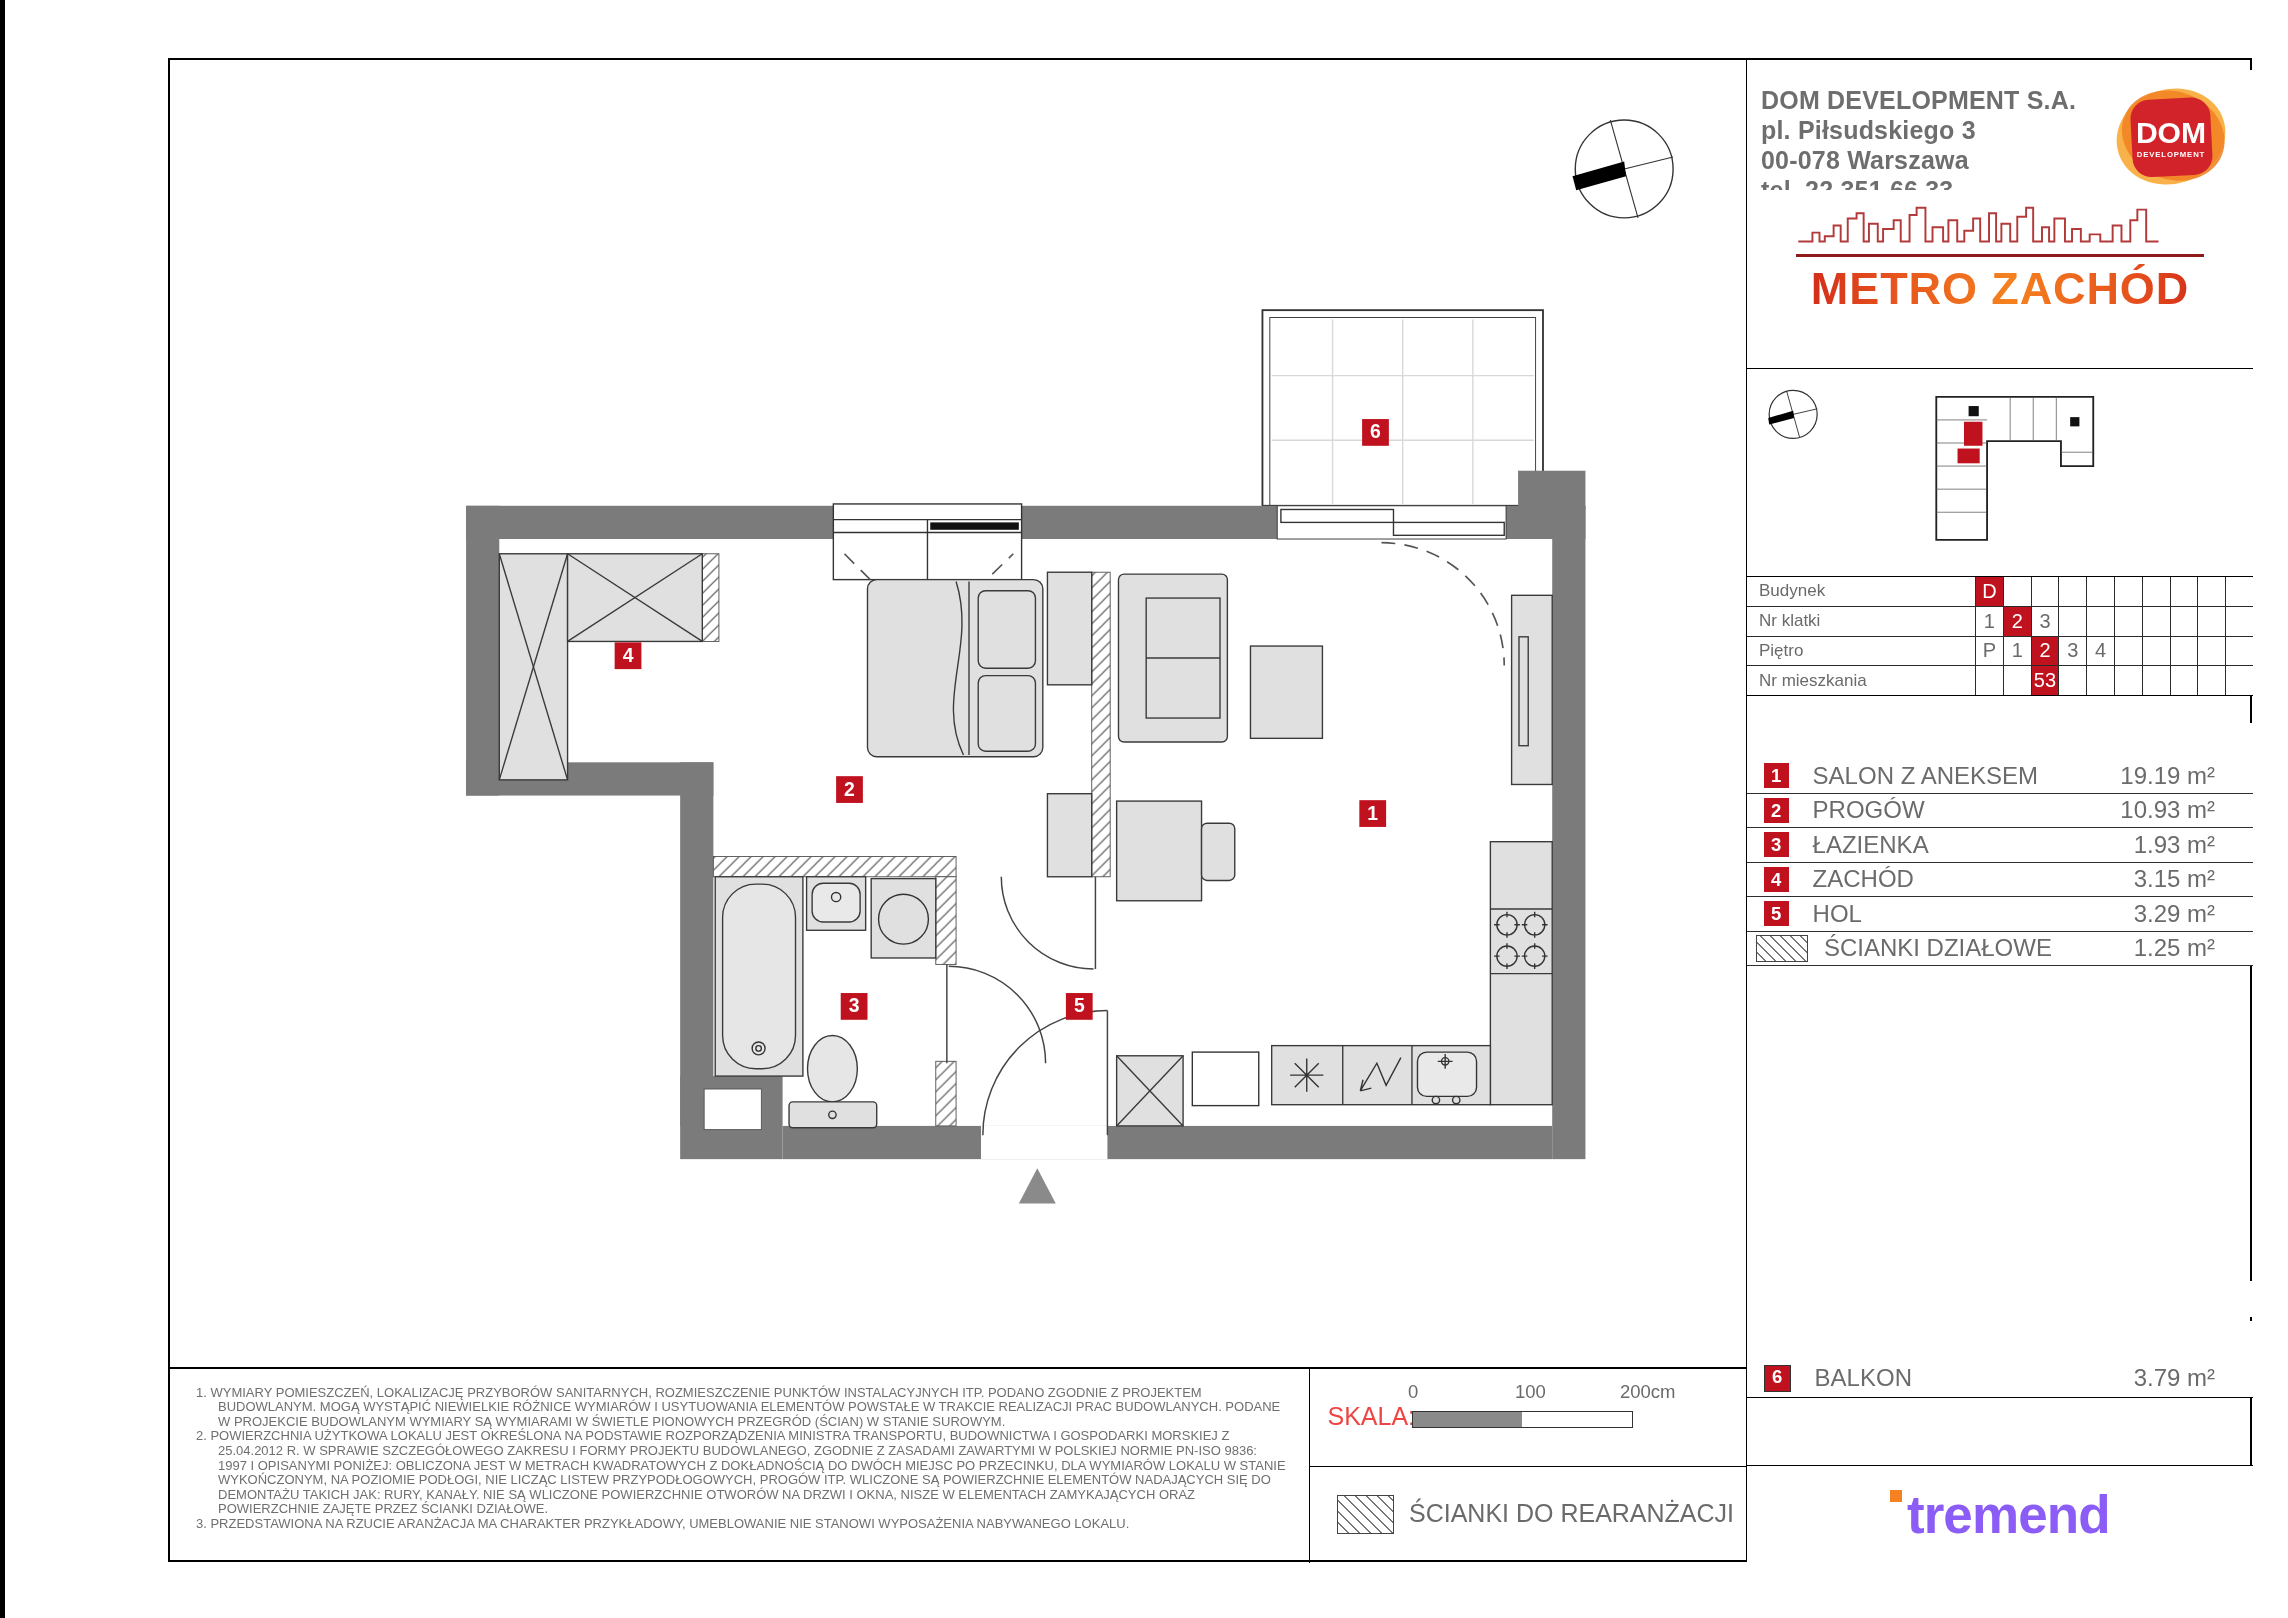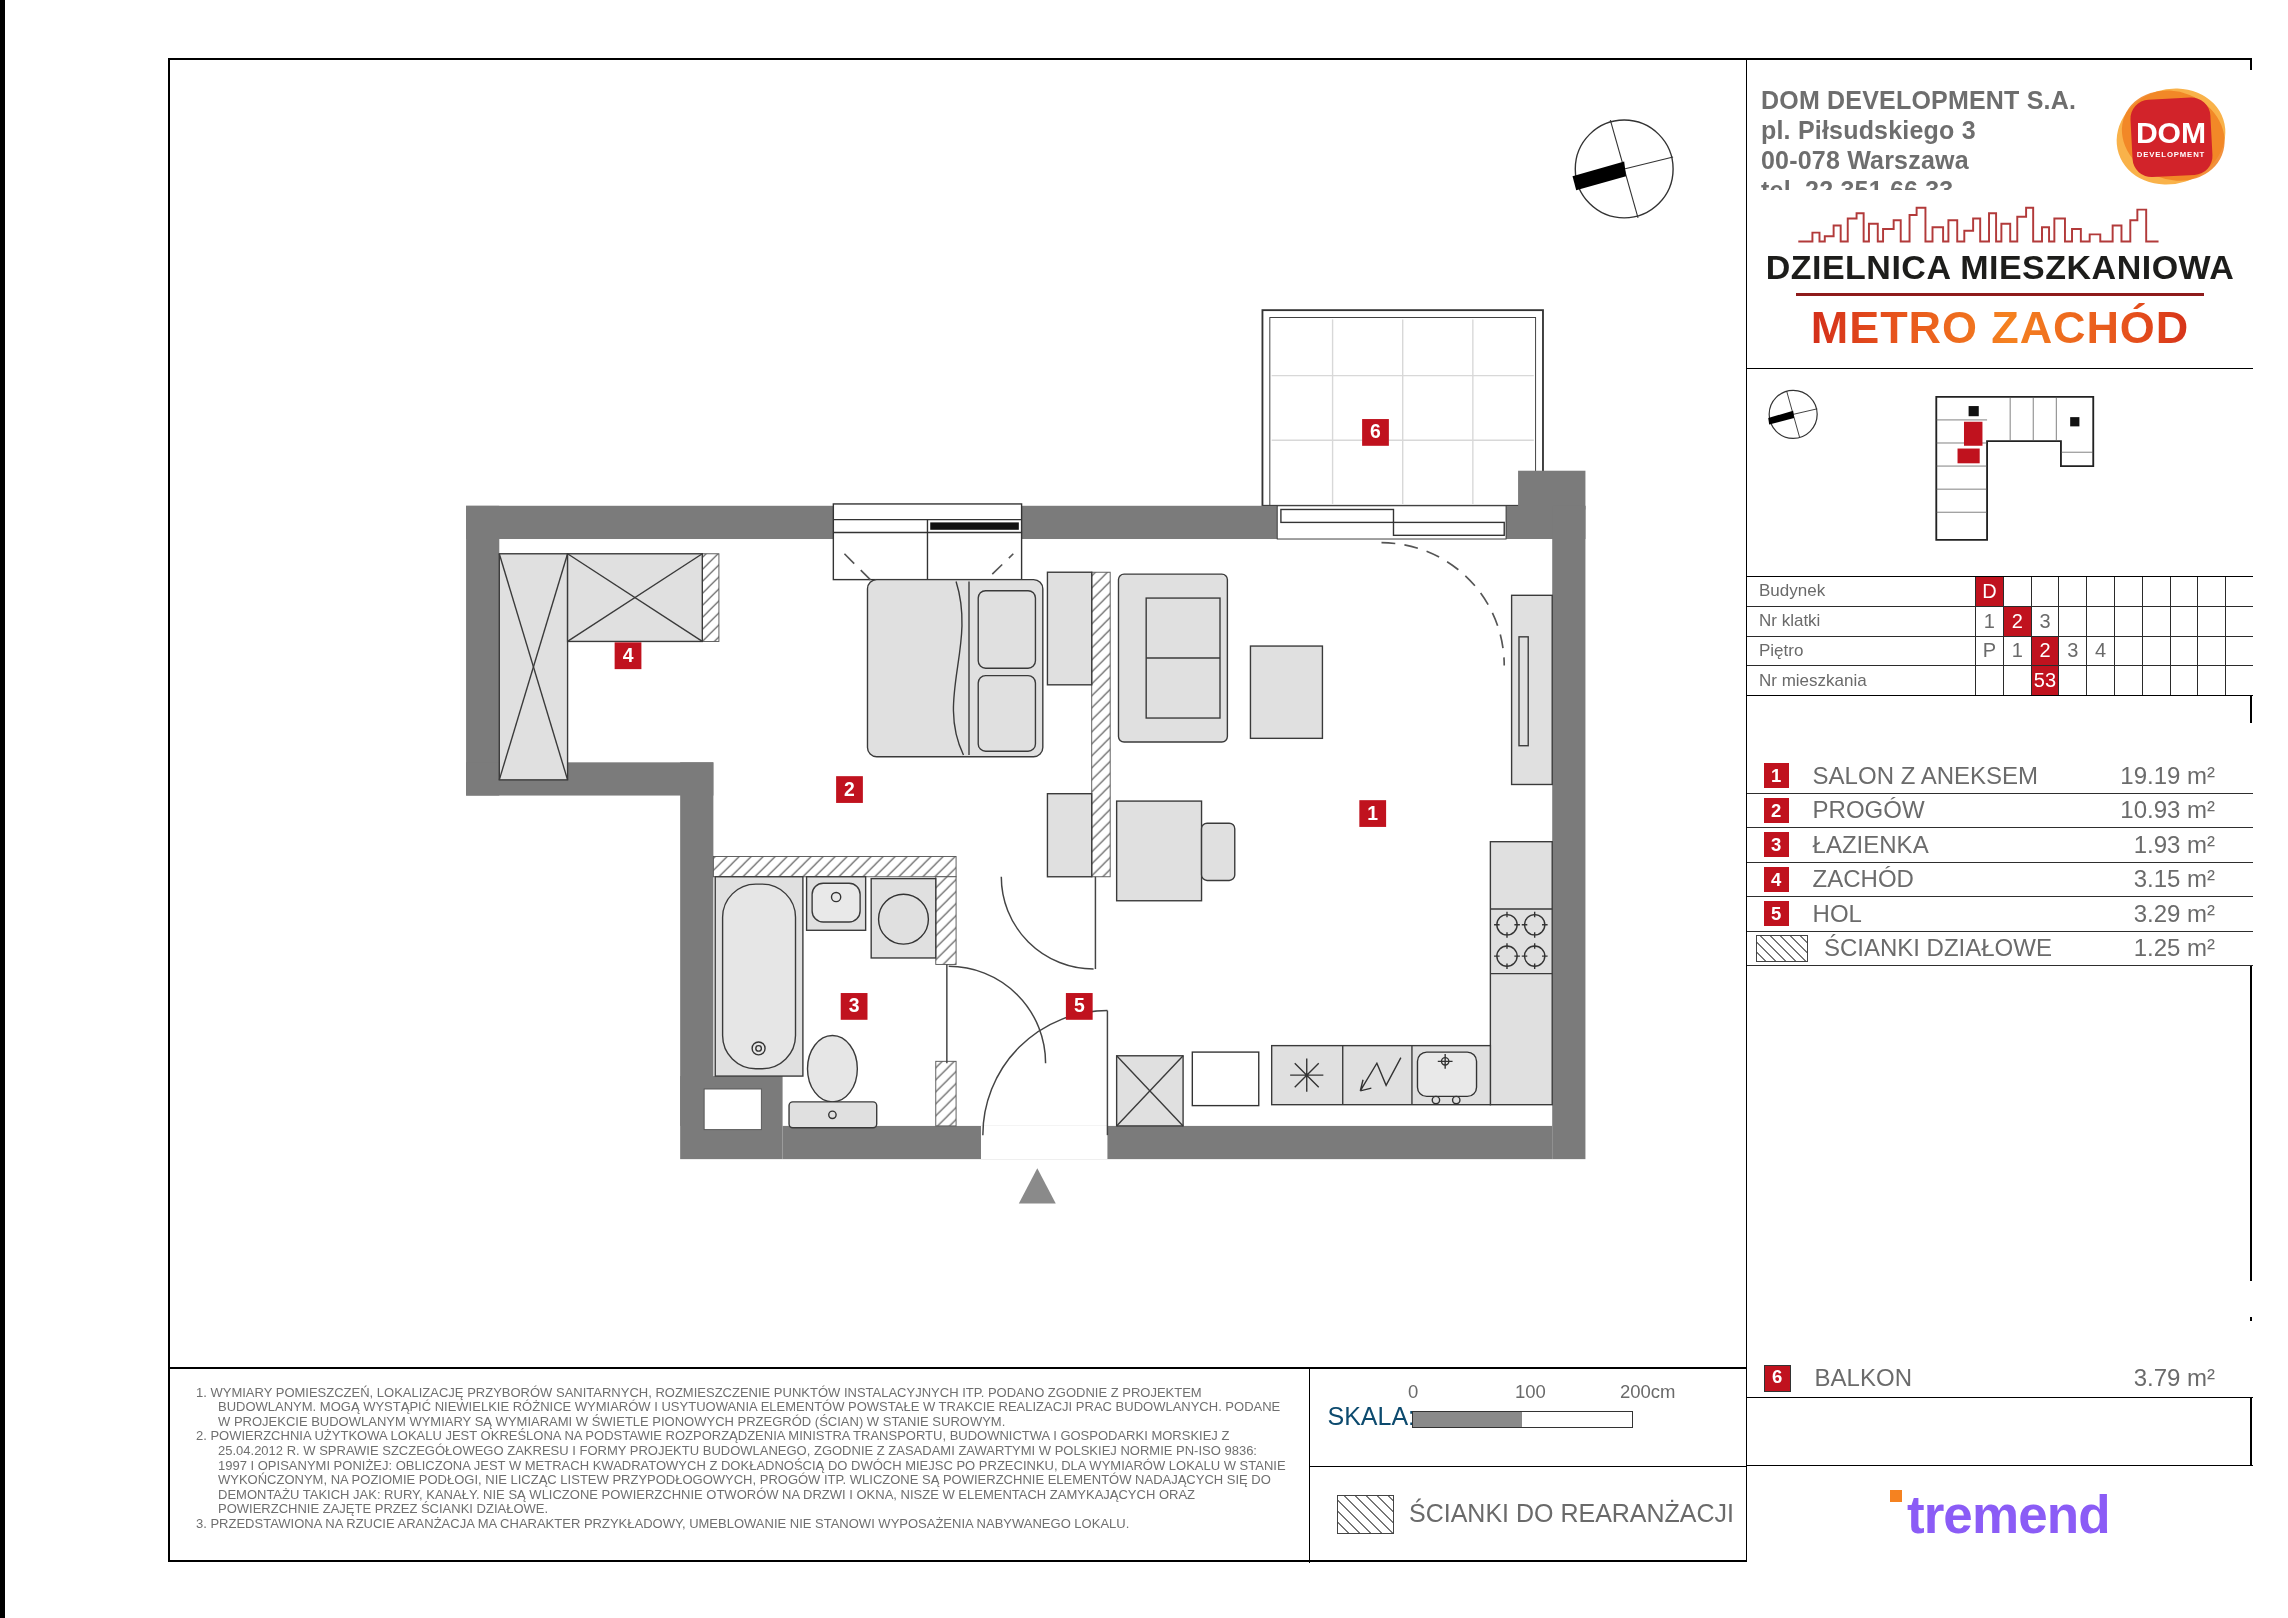--- a/index.html
+++ b/index.html
@@ -54,21 +54,21 @@
   #balkon-row{top:1301px;height:39px;border-bottom:1.8px solid #000;display:flex;align-items:center;}
   #balkon-row .room-badge{border:1.8px solid #333;line-height:22px;}
   #tremend-box{top:1407px;height:97px;border-top:1.8px solid #000;display:flex;align-items:center;justify-content:center;}
   #tremend-sq{display:inline-block;width:12px;height:12px;background:#f58220;margin-right:4.6px;position:relative;top:-18.5px;}
   #tremend-text{font-size:53px;font-weight:bold;color:#8b5cf6;letter-spacing:-0.9px;}
 
   
   #footer-notes{left:168px;top:1367px;width:1142px;height:196px;border-top:2.8px solid #000;border-right:1.8px solid #000;padding:16.6px 22px 0 28px;}
   .note{font-size:13px;line-height:14.6px;color:#6f6f6f;padding-left:22px;text-indent:-22px;letter-spacing:0;}
   #footer-scale{left:1310px;top:1367px;width:437px;height:99px;border-top:2.8px solid #000;}
-  #scale-label{position:absolute;left:17.5px;top:33px;font-size:25px;color:#0c4a6e;}
+  #scale-label{position:absolute;left:17.5px;top:33px;font-size:25px;color:#ef4444;}
   #scale-bar{position:absolute;left:102px;top:42px;width:219px;height:14.8px;border:1.4px solid #333;}
   #scale-fill{width:109px;height:100%;background:#8a8a8a;}
   .scale-tick{position:absolute;top:12px;font-size:18.5px;color:#6a6a6a;}
   #tick0{left:98px;} #tick100{left:205px;} #tick200{left:310px;}
   #footer-legend{left:1310px;top:1466px;width:437px;height:97px;border-top:1.8px solid #000;}
   #legend-swatch{position:absolute;left:27px;top:28px;width:55px;height:37px;border:1.4px solid #444;
     background:repeating-linear-gradient(45deg,#fff 0 6.5px,#777 6.5px 7.8px);}
   #legend-label{position:absolute;left:99px;top:32px;font-size:25px;color:#6a6a6a;}
 
   
@@ -299,21 +299,20 @@
       <rect x="29" y="31" width="93" height="90" rx="22" fill="#d2232a" transform="rotate(-3 75 75)"></rect>
       <text x="75" y="83" text-anchor="middle" fill="#fff" font-size="35" font-weight="bold" font-family="Liberation Sans, sans-serif">DOM</text>
       <text x="75" y="99" text-anchor="middle" fill="#fff" font-size="9" font-weight="bold" letter-spacing="1" font-family="Liberation Sans, sans-serif">DEVELOPMENT</text>
     </svg>
   </div>
 
   <div id="brand-box" class="box">
     <svg id="skyline" width="415" height="46" viewBox="0 0 470 52" preserveAspectRatio="none">
       <path d="M6,48 h16 v-10 h8 v10 h6 v-6 h10 v-12 h8 v18 h8 v-26 h10 v-6 h8 v32 h6 v-20 h10 v20 h6 v-14 h12 v-10 h8 v24 h10 v-30 h8 v-8 h10 v38 h8 v-16 h12 v16 h6 v-24 h10 v24 h8 v-12 h10 v-14 h8 v26 h10 v-32 h8 v32 h6 v-20 h10 v20 h8 v-28 h10 v-10 h8 v38 h10 v-16 h8 v16 h6 v-26 h12 v26 h8 v-14 h10 v14 h10 v-8 h12 v8 h14 v-18 h10 v18 h10 v-24 h8 v-12 h10 v36 h14" fill="none" stroke="#b23a3a" stroke-width="2.2"></path>
     </svg>
-    <div id="brand-line1">DZIELNICA MIESZKANIOWA</div>
     <div id="brand-underline"></div>
     <div id="brand-line2">METRO ZACHÓD</div>
   </div>
 
   <div id="siteplan-box" class="box">
     <svg width="506" height="208" viewBox="0 0 548 225">
       <circle cx="50" cy="49" r="26" fill="#fff" stroke="#333" stroke-width="1.3"></circle>
       <line x1="43" y1="24" x2="57" y2="74" stroke="#333" stroke-width="1"></line>
       <line x1="24" y1="55" x2="76" y2="43" stroke="#333" stroke-width="1"></line>
       <path d="M50,45 L51,53 L24,60 L23,53 Z" fill="#000"></path>

